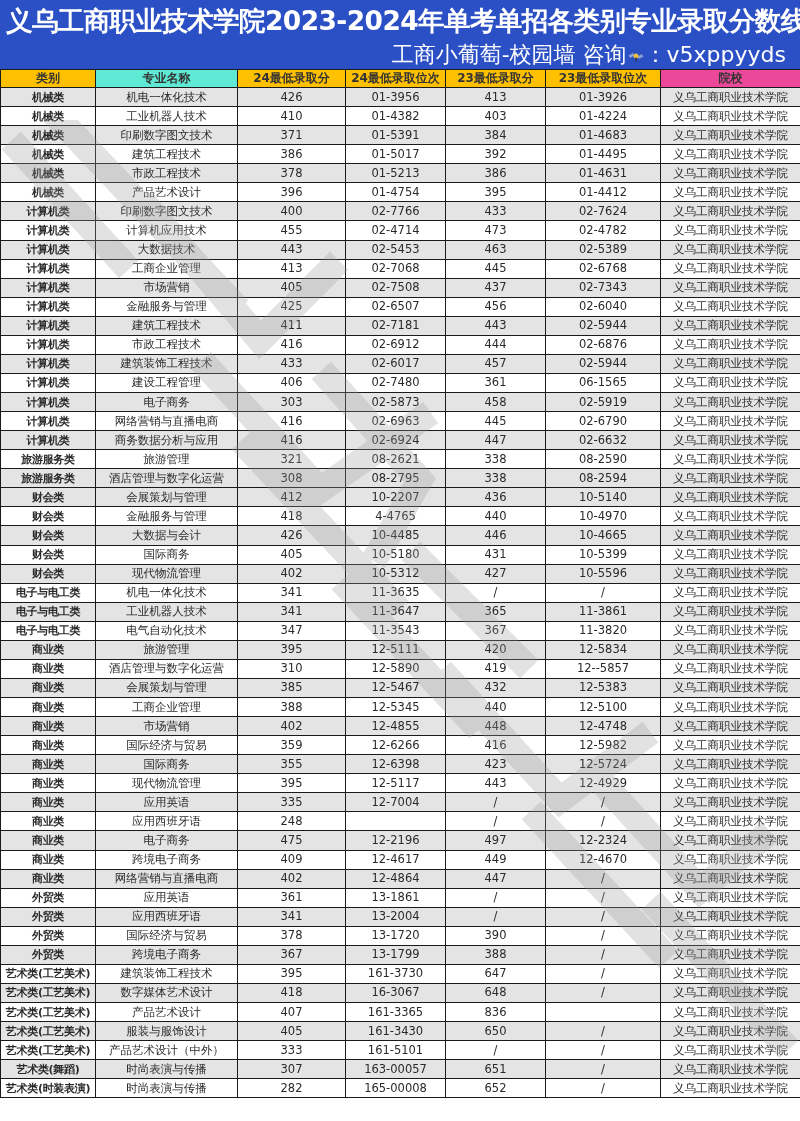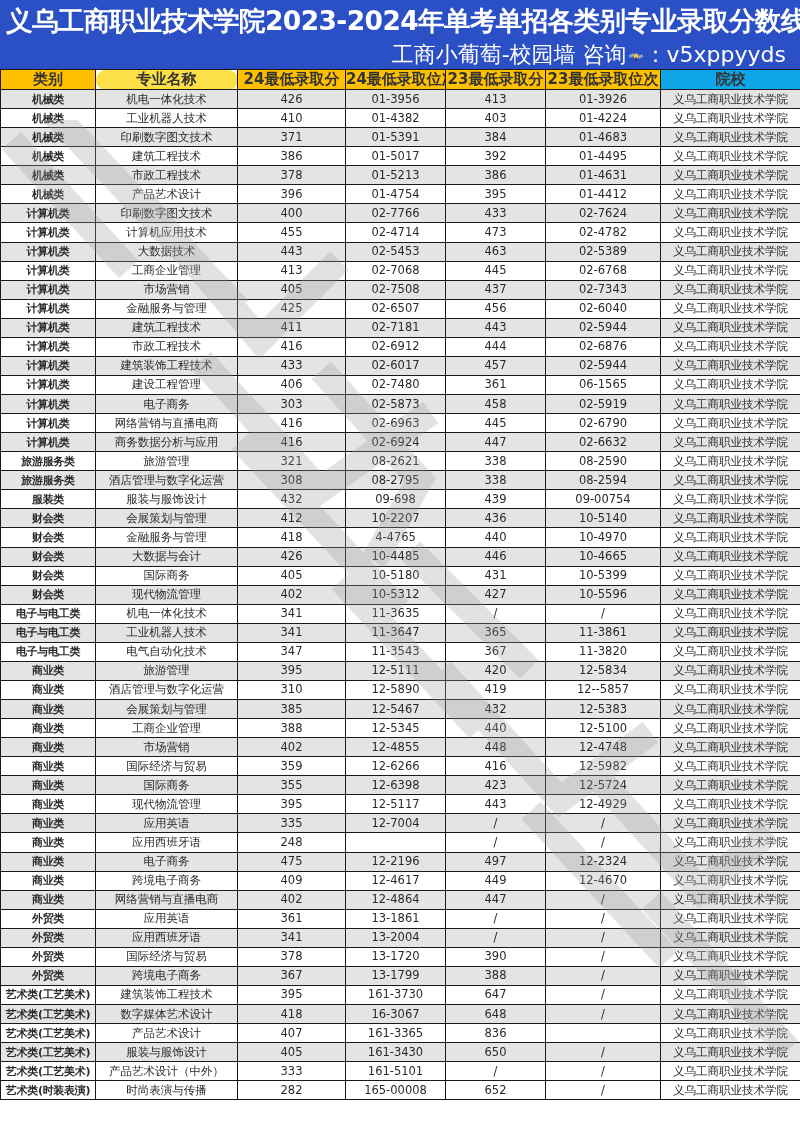--- a/index.html
+++ b/index.html
@@ -20,25 +20,25 @@
   }
   .sat-icon { display: inline-block; width: 16px; height: 14px; vertical-align: -1px; margin: 0 1px; }
   table {
     position: absolute; left: 0; top: 69px; width: 800px;
     border-collapse: collapse; table-layout: fixed;
   }
   th, td {
     border: 1.5px solid #1a1a1a; text-align: center; overflow: hidden; white-space: nowrap;
   }
   th {
-    height: 18px; font-size: 15px; font-weight: bold; color: #333;
+    height: 18px; font-size: 12px; font-weight: bold; color: #333;
   }
   th.orange { background: #ffc000; }
-  th.yellow { background: #fde047; border-radius: 13px; }
-  th.green { background: #0ea5e9; }
+  th.yellow { background: #5eead4; }
+  th.green { background: #ec4899; }
   td {
     height: 19.07px; font-size: 11.5px; color: #2a2a2a; line-height: 17px; padding: 0;
   }
   tr.shade td { background: #e4e4e4; }
   tr.plain td { background: #ffffff; }
   td.cat { font-size: 11px; letter-spacing: -0.3px; font-weight: bold; }
   .wm {
     position: absolute; pointer-events: none; opacity: 0.28;
   }
   .wm svg { display: block; }
@@ -260,29 +260,20 @@
       </tr>
       <tr class="shade">
         <td class="cat">旅游服务类</td>
         <td>酒店管理与数字化运营</td>
         <td>308</td>
         <td>08-2795</td>
         <td>338</td>
         <td>08-2594</td>
         <td>义乌工商职业技术学院</td>
       </tr>
-      <tr class="plain">
-        <td class="cat">服装类</td>
-        <td>服装与服饰设计</td>
-        <td>432</td>
-        <td>09-698</td>
-        <td>439</td>
-        <td>09-00754</td>
-        <td>义乌工商职业技术学院</td>
-      </tr>
       <tr class="shade">
         <td class="cat">财会类</td>
         <td>会展策划与管理</td>
         <td>412</td>
         <td>10-2207</td>
         <td>436</td>
         <td>10-5140</td>
         <td>义乌工商职业技术学院</td>
       </tr>
       <tr class="plain">
@@ -536,20 +527,29 @@
         <td>650</td>
         <td>/</td>
         <td>义乌工商职业技术学院</td>
       </tr>
       <tr class="plain">
         <td class="cat">艺术类(工艺美术)</td>
         <td>产品艺术设计（中外）</td>
         <td>333</td>
         <td>161-5101</td>
         <td>/</td>
+        <td>/</td>
+        <td>义乌工商职业技术学院</td>
+      </tr>
+      <tr class="shade">
+        <td class="cat">艺术类(舞蹈)</td>
+        <td>时尚表演与传播</td>
+        <td>307</td>
+        <td>163-00057</td>
+        <td>651</td>
         <td>/</td>
         <td>义乌工商职业技术学院</td>
       </tr>
       <tr class="plain">
         <td class="cat">艺术类(时装表演)</td>
         <td>时尚表演与传播</td>
         <td>282</td>
         <td>165-00008</td>
         <td>652</td>
         <td>/</td>

